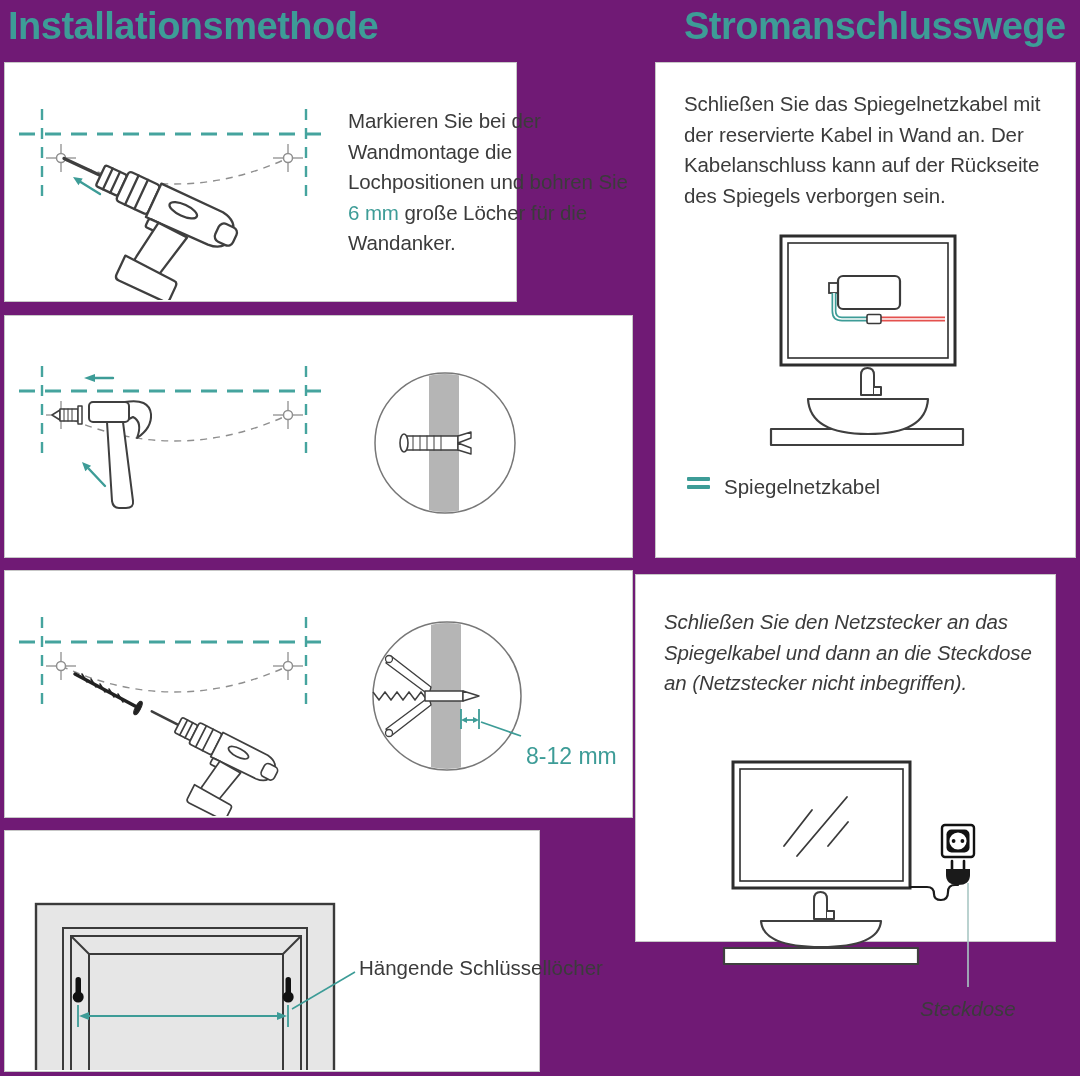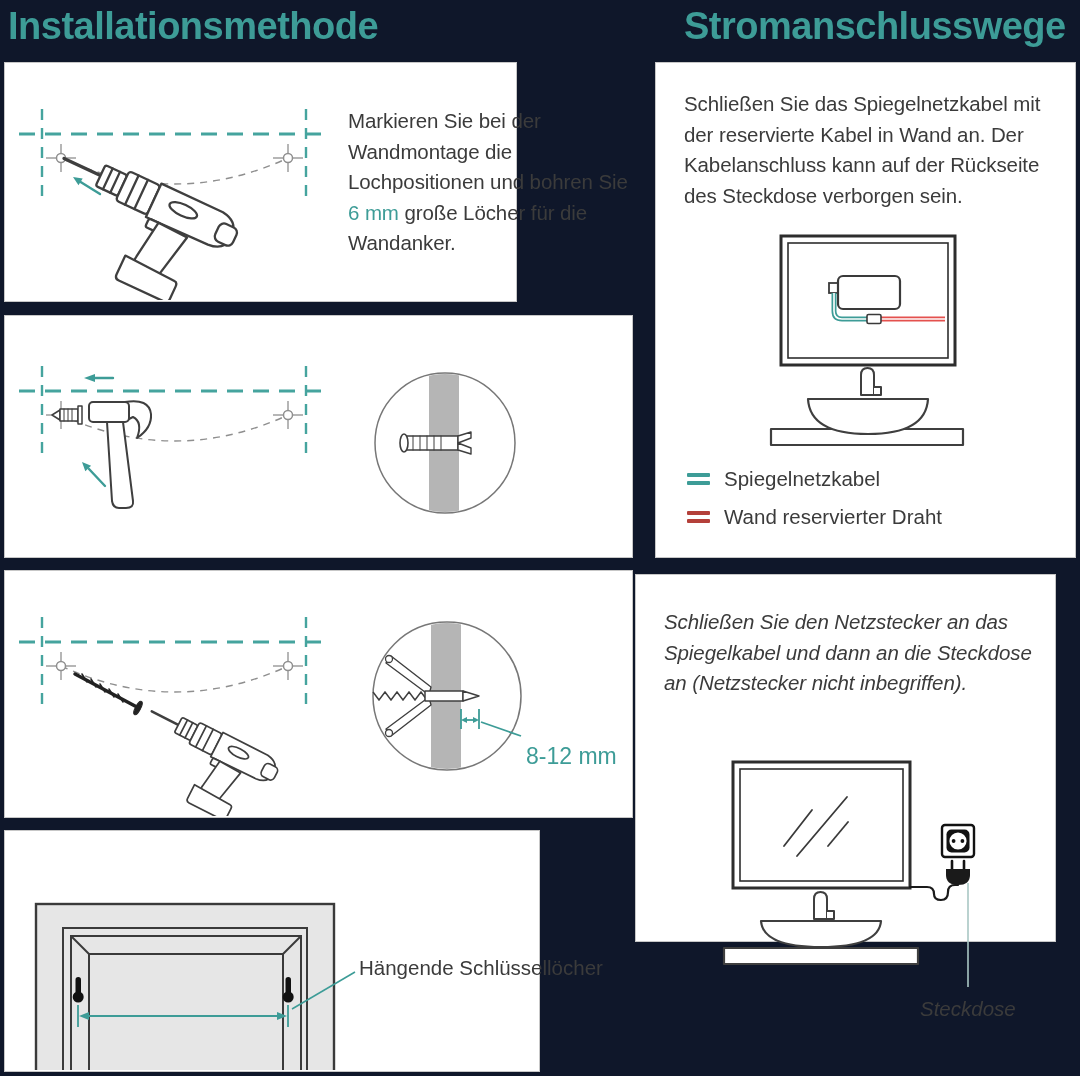--- a/index.html
+++ b/index.html
@@ -1,17 +1,17 @@
 <!DOCTYPE html>
 <html><head>
 <meta charset="utf-8">
 <style>
   html,body{margin:0;padding:0;background:#fff;}
   .canvas{
-    position:relative;width:1080px;height:1076px;background:#0f172a;overflow:hidden;
+    position:relative;width:1080px;height:1076px;background:#701a75;overflow:hidden;
     font-family:"Liberation Sans", sans-serif;color:#3b3b3b;
   }
   .col-title{
     position:absolute;top:0;margin:0;font-size:38px;font-weight:700;
     letter-spacing:-0.5px;color:#3d9c97;line-height:52px;white-space:nowrap;
   }
   .box{
     position:absolute;background:#fff;border:1.6px solid #c7c7c7;box-sizing:border-box;
   }
   .box svg{position:absolute;left:0;top:0;}
@@ -19,21 +19,21 @@
     position:absolute;font-size:20.5px;line-height:30.5px;letter-spacing:-0.1px;color:#3b3b3b;
   }
   .teal-text{color:#3d9c97;}
   .small-label{position:absolute;font-size:20.5px;color:#3b3b3b;white-space:nowrap;}
   .depth-label{position:absolute;font-size:23px;color:#3d9c97;white-space:nowrap;margin-top:24px;}
   .legend-row{position:absolute;display:flex;align-items:center;gap:14px;}
   .legend-marker{display:flex;flex-direction:column;gap:4px;width:23px;}
   .legend-marker i{display:block;height:3.6px;border-radius:1px;}
   .legend-marker.m-teal i{background:#3d9c97;}
   .legend-marker.m-red i{background:#b4403a;}
-  .legend-label{font-size:20.5px;color:#3b3b3b;white-space:nowrap;}
+  .legend-label{font-size:20.5px;color:#3b3b3b;white-space:nowrap;margin-top:8px;}
 
   
   .ln{stroke:#3f3f3f;stroke-width:2;fill:#fff;stroke-linejoin:round;stroke-linecap:round;}
   .dash-h{stroke:#45a49e;stroke-width:2.8;stroke-dasharray:16 10;fill:none;}
   .dash-v{stroke:#45a49e;stroke-width:2.4;stroke-dasharray:11 8;fill:none;}
   .tick{stroke:#8f8f8f;stroke-width:1.3;}
   .hole{fill:#fff;stroke:#8f8f8f;stroke-width:1.5;}
   .sag{stroke:#8f8f8f;stroke-width:1.4;stroke-dasharray:7 6;fill:none;}
   .teal-ln{stroke:#3d9c97;stroke-width:2.4;fill:none;stroke-linecap:round;}
   .teal-fill{fill:#3d9c97;stroke:none;}
@@ -250,35 +250,28 @@
         <line x1="225" y1="256" x2="289" y2="256" stroke="#fff" stroke-width="1.6"></line>
       </g>
       <rect x="211" y="251.5" width="14" height="9" rx="1.5" fill="#fff" stroke="#3a3a3a" stroke-width="1.6"></rect>
       <g>
         <path class="ln" d="M205 312 Q205 305 211.5 305 Q218 305 218 312 V332 H205 Z" style="stroke-width:2"></path>
         <path class="ln" d="M218 324 H225 V332 H218" style="stroke-width:2"></path>
         <rect class="ln" x="115" y="366" width="192" height="16" style="stroke-width:2.2"></rect>
         <path class="ln" d="M152 336 H272 Q270 371 212 371 Q154 371 152 336 Z" style="stroke-width:2.2"></path>
       </g>
     </svg>
-    <div class="step-text" style="left:28px;top:26px;width:388px;">Schließen Sie das Spiegelnetzkabel mit der reservierte Kabel in Wand an. Der Kabelanschluss kann auf der Rückseite des Steckdose verborgen sein.</div>
+    <div class="step-text" style="left:28px;top:26px;width:388px;">Schließen Sie das Spiegelnetzkabel mit der reservierte Kabel in Wand an. Der Kabelanschluss kann auf der Rückseite des Spiegels verborgen sein.</div>
     <div class="legend-row" style="left:31px;top:404px;">
       <span class="legend-marker m-teal">
           <i></i>
           <i></i>
         </span>
       <span class="legend-label">Spiegelnetzkabel</span>
     </div>
-    <div class="legend-row" style="left:31px;top:442px;">
-      <span class="legend-marker m-red">
-          <i></i>
-          <i></i>
-        </span>
-      <span class="legend-label">Wand reservierter Draht</span>
-    </div>
   </div>
 
   <div class="box" style="left:635px;top:574px;width:421px;height:368px;font-style:italic;">
     <svg width="418" height="495" viewBox="0 0 418 495">
       <g>
         <rect x="97" y="187" width="177" height="126" fill="#fff" stroke="#2d2d2d" stroke-width="3"></rect>
         <rect x="104" y="194" width="163" height="112" fill="none" stroke="#2d2d2d" stroke-width="1.6"></rect>
         <g stroke="#3a3a3a" stroke-width="1.8" stroke-linecap="round">
           <line x1="148" y1="271" x2="176" y2="235"></line>
           <line x1="161" y1="281" x2="211" y2="222"></line>

